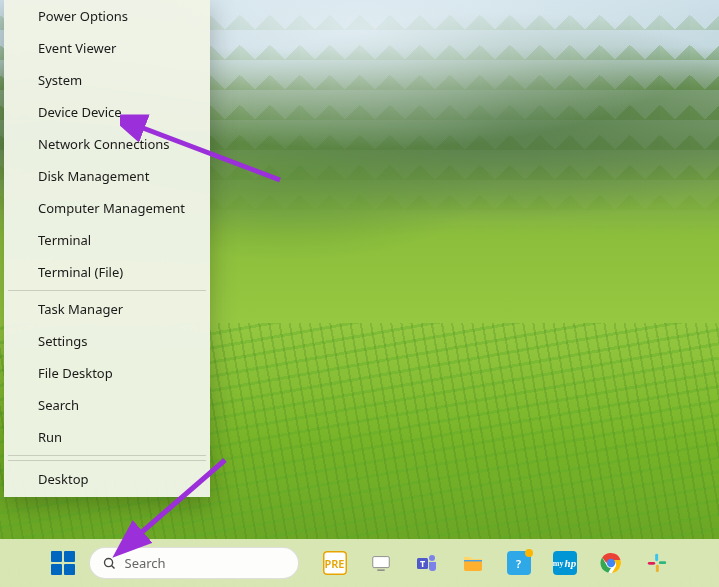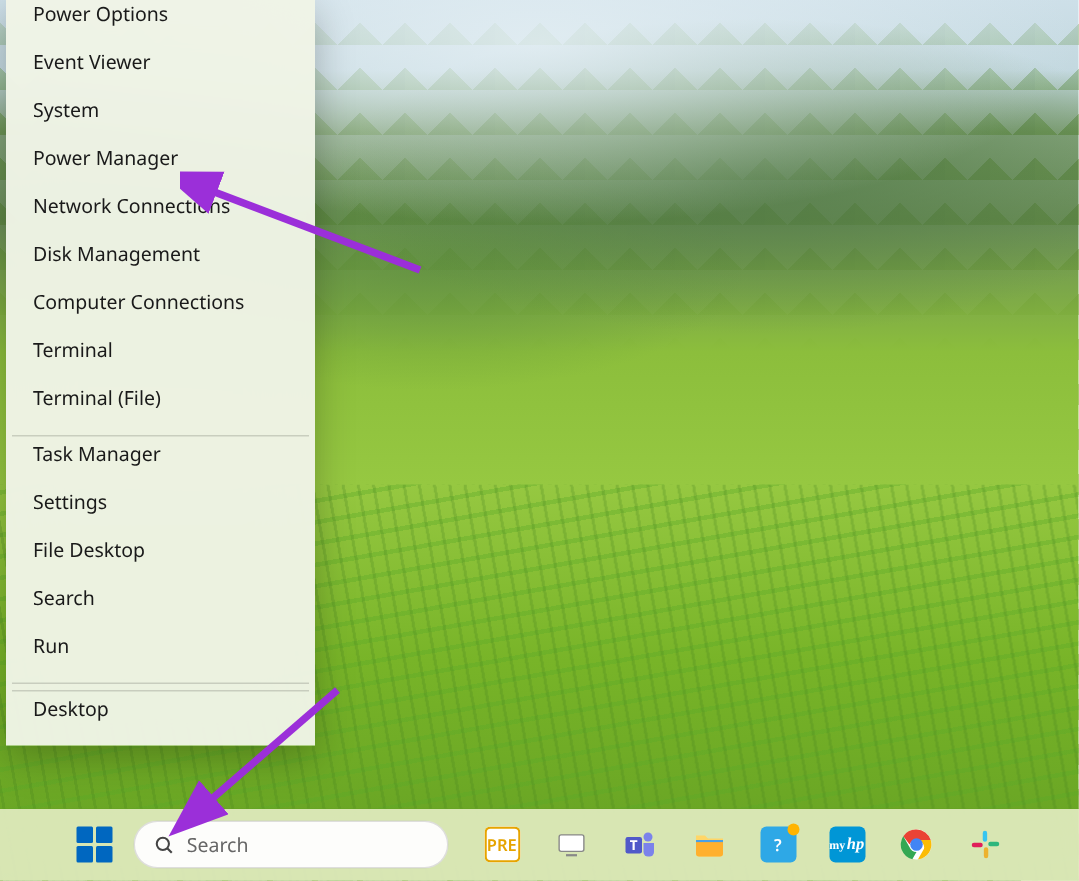--- a/index.html
+++ b/index.html
@@ -54,23 +54,25 @@
     display: flex;
     flex-direction: column;
     font-size: 13px;
     color: #1a1a1a;
     padding-bottom: 2px;
     z-index: 50;
   }
   .menu-item {
     height: 32px;
     display: flex;
+    align-items: center;
     padding: 0 18px;
     cursor: default;
     position: relative;
+    margin-left: 16px;
   }
   .menu-sep {
     height: 1px;
     background: rgba(0,0,0,0.15);
     margin: 2px 4px;
   }
   .menu-item .chev {
     margin-left: auto;
     font-size: 10px;
     color: #444;
@@ -153,30 +155,30 @@
     <div class="menu-item">
       <span>Power Options</span>
     </div>
     <div class="menu-item">
       <span>Event Viewer</span>
     </div>
     <div class="menu-item">
       <span>System</span>
     </div>
     <div class="menu-item">
-      <span>Power Manager</span>
+      <span>Device Device</span>
     </div>
     <div class="menu-item">
       <span>Network Connections</span>
     </div>
     <div class="menu-item">
       <span>Disk Management</span>
     </div>
     <div class="menu-item">
-      <span>Computer Connections</span>
+      <span>Computer Management</span>
     </div>
     <div class="menu-item">
       <span>Terminal</span>
     </div>
     <div class="menu-item">
       <span>Terminal (File)</span>
     </div>
     <div class="menu-sep"></div>
     <div class="menu-item">
       <span>Task Manager</span>

